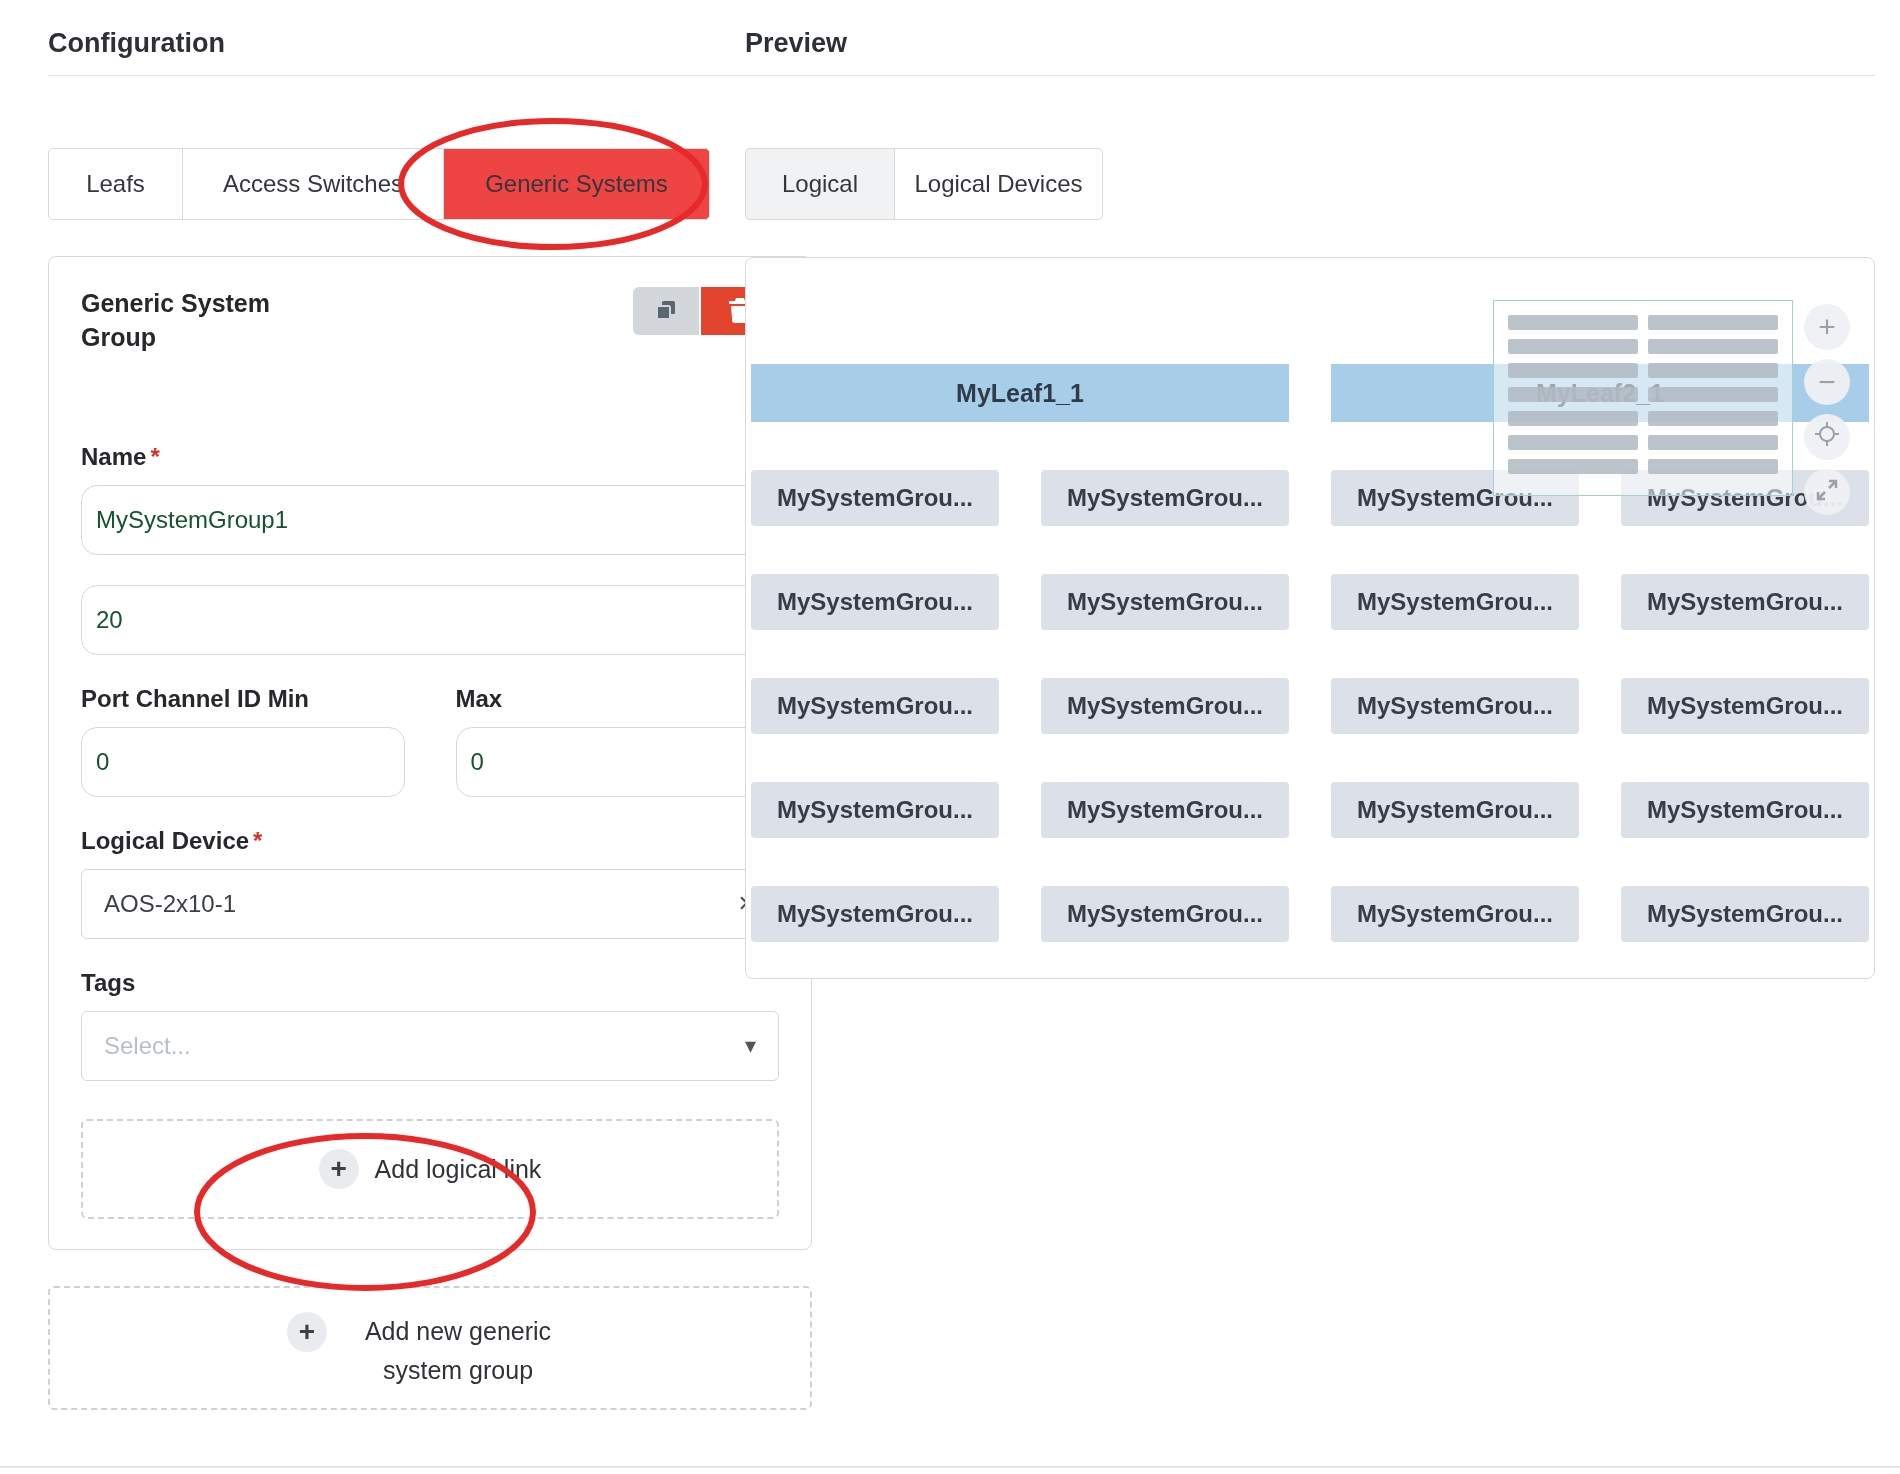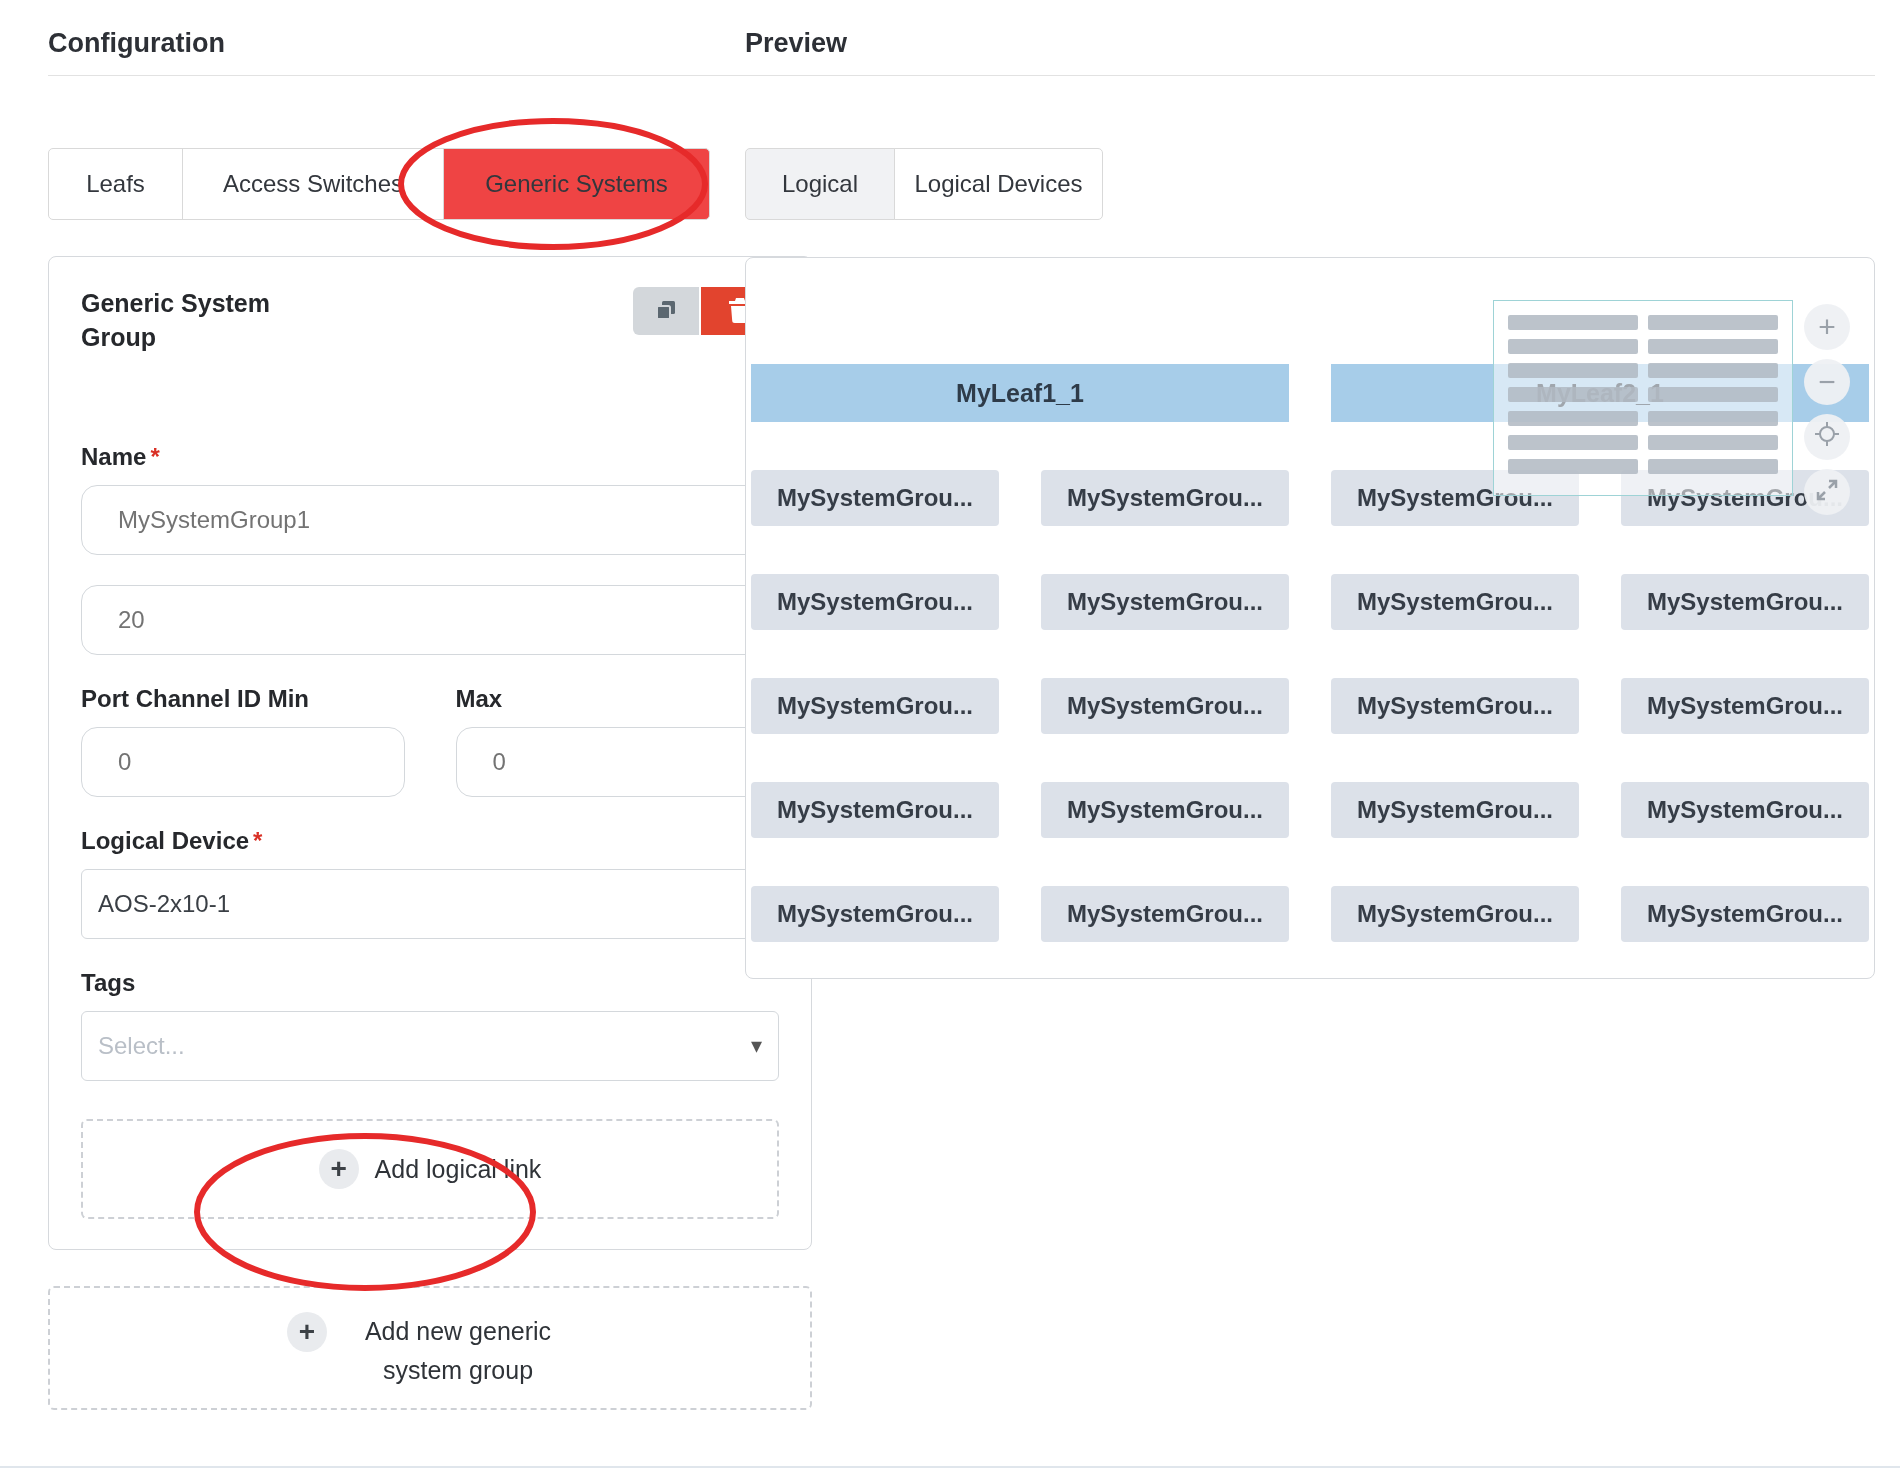--- a/index.html
+++ b/index.html
@@ -23,26 +23,26 @@
   .card{margin-top:36px;border:1px solid #d6d9dd;border-radius:8px;padding:30px 32px;position:relative;background:#fff;}
   .card-title{font-size:25px;font-weight:bold;width:270px;line-height:1.35;min-height:108px;color:#26282c;}
   .card-actions{position:absolute;top:30px;right:32px;display:flex;}
   .icon-btn{height:48px;border:none;display:flex;align-items:center;justify-content:center;cursor:pointer;padding:0;}
   .btn-copy{width:66px;background:#d3d7db;border-radius:6px 0 0 6px;}
   .btn-delete{width:78px;background:#e2442e;border-radius:0 6px 6px 0;margin-left:2px;}
   .field{margin-top:30px;}
   .field-first{margin-top:48px;}
   .field-label{font-size:24px;font-weight:bold;margin-bottom:14px;color:#26282c;}
   .req{color:#d93025;margin-left:4px;}
-  .text-input{width:100%;height:70px;border:1px solid #d4d8dc;border-radius:16px;font-size:24px;color:#737373;
-       padding:0 36px;box-sizing:border-box;font-family:inherit;outline:none;background:#fff;}
+  .text-input{width:100%;height:70px;border:1px solid #d4d8dc;border-radius:16px;font-size:24px;color:#14532d;
+       padding:0 14px;box-sizing:border-box;font-family:inherit;outline:none;background:#fff;}
   .port-row{display:flex;gap:51px;margin-top:30px;}
   .port-col{flex:1;}
   .select-box{width:100%;height:70px;border:1px solid #d4d8dc;border-radius:6px;display:flex;align-items:center;
-       padding:0 16px;box-sizing:border-box;font-size:24px;color:#3a3f45;cursor:pointer;background:#fff;}
+       padding:0 22px;box-sizing:border-box;font-size:24px;color:#3a3f45;cursor:pointer;background:#fff;}
   .clear-x{margin-left:auto;color:#4a4f55;font-size:22px;cursor:pointer;}
   .placeholder{color:#b9bfc7;}
   .caret{margin-left:auto;color:#555;font-size:22px;}
   .dashed-btn{border:2px dashed #cdd0d5;border-radius:6px;background:#fff;display:flex;align-items:center;
        justify-content:center;gap:16px;font-size:25px;color:#2f3338;cursor:pointer;width:100%;box-sizing:border-box;}
   .add-link-btn{margin-top:38px;height:100px;}
   .plus-circle{width:40px;height:40px;min-width:40px;border-radius:50%;background:#e9ebee;color:#3c4146;
        font-size:28px;font-weight:bold;display:flex;align-items:center;justify-content:center;}
   .add-group-btn{margin-top:36px;min-height:118px;align-items:flex-start;padding-top:24px;padding-bottom:18px;}
   .add-group-btn .label-wrap{width:230px;text-align:center;line-height:1.55;}

